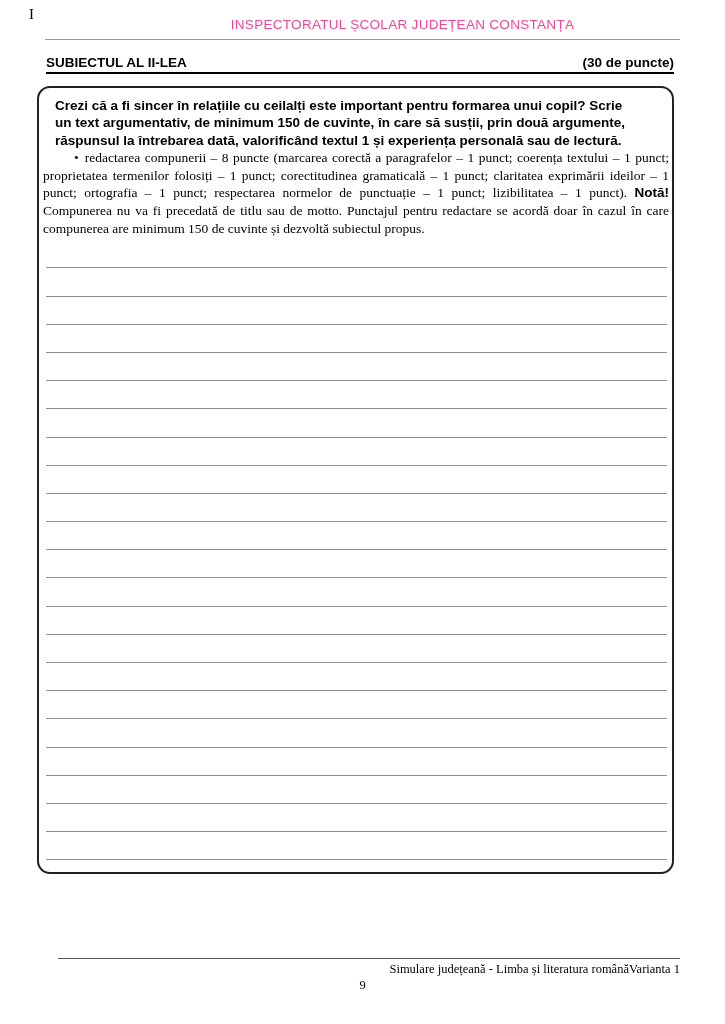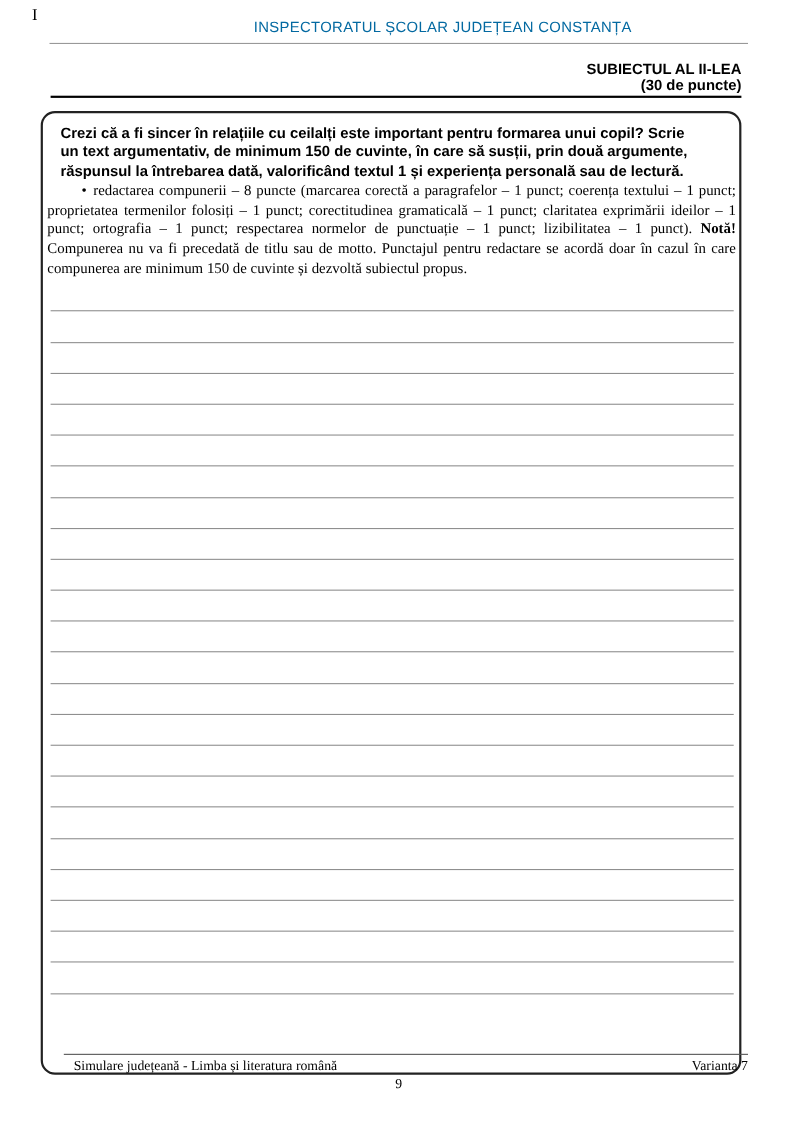--- a/index.html
+++ b/index.html
@@ -13,38 +13,37 @@
   }
   .corner-mark {
     position:absolute; left:29px; top:6px;
     font:15px "Liberation Serif", serif;
   }
   .header-title {
     margin:17px 0 0 80px;
     text-align:center;
     font:13.5px "Liberation Sans", sans-serif;
     letter-spacing:0.3px;
-    color:#0369a1;
+    color:#ec4899;
   }
   .header-rule {
     margin:7px 45px 0 45px;
     border-top:1px solid #999;
     height:0;
   }
   .subject-row {
     display:flex; justify-content:space-between; align-items:flex-end;
     margin:15px 51px 0 46px;
     border-bottom:2px solid #000;
     padding-bottom:2px;
     font:bold 13.5px "Liberation Sans", sans-serif;
-    flex-direction:column;
   }
   .task-box {
     margin:12px 51px 0 37px;
-    height:876px;
+    height:788px;
     border:2px solid #222;
     border-radius:13px;
     padding:9px 0 0 4px;
     overflow:hidden;
   }
   .intro {
     margin:0 30px 0 12px;
     font:bold 13.5px/17.4px "Liberation Sans", sans-serif;
   }
   .scoring-heading {
@@ -56,33 +55,33 @@
     text-indent:31px;
   }
   .bullet-par {
     font:13.5px/17.6px "Liberation Serif", serif;
     text-indent:31px;
     text-align:justify;
     margin-right:3px;
   }
   .bullet-glyph { padding-right:6px; }
   .nota {
-    font-family:Liberation Serif, serif;
+    font-family:Liberation Sans, sans-serif;
     font-weight:bold;
   }
   .lines { margin:3px 5px 0 3px; }
   .wline {
     height:28.2px;
     border-bottom:1px solid #8f8f8f;
   }
   .footer {
     position:absolute; left:58px; right:45px; top:958px;
     border-top:1px solid #555;
     padding-top:3px;
-    display:flex; justify-content:space-between;
+    display:flex; justify-content:flex-end;
     font:12.5px "Liberation Serif", serif;
   }
   .footer-left { padding-left:9px; }
   .page-number {
     position:absolute; top:978px; left:0; width:100%;
     text-align:center;
     font:12.5px "Liberation Serif", serif;
   }
 </style>
 </head>
@@ -129,18 +128,18 @@
         <div class="wline"></div>
         <div class="wline"></div>
         <div class="wline"></div>
         <div class="wline"></div>
         <div class="wline"></div>
       </div>
   </div>
 
   <div class="footer">
     <span class="footer-left">Simulare județeană - Limba și literatura română</span>
-    <span class="footer-right">Varianta 7</span>
+    <span class="footer-right">Varianta 1</span>
   </div>
 
   <div class="page-number">9</div>
 
 </div>
 
 </body></html>

